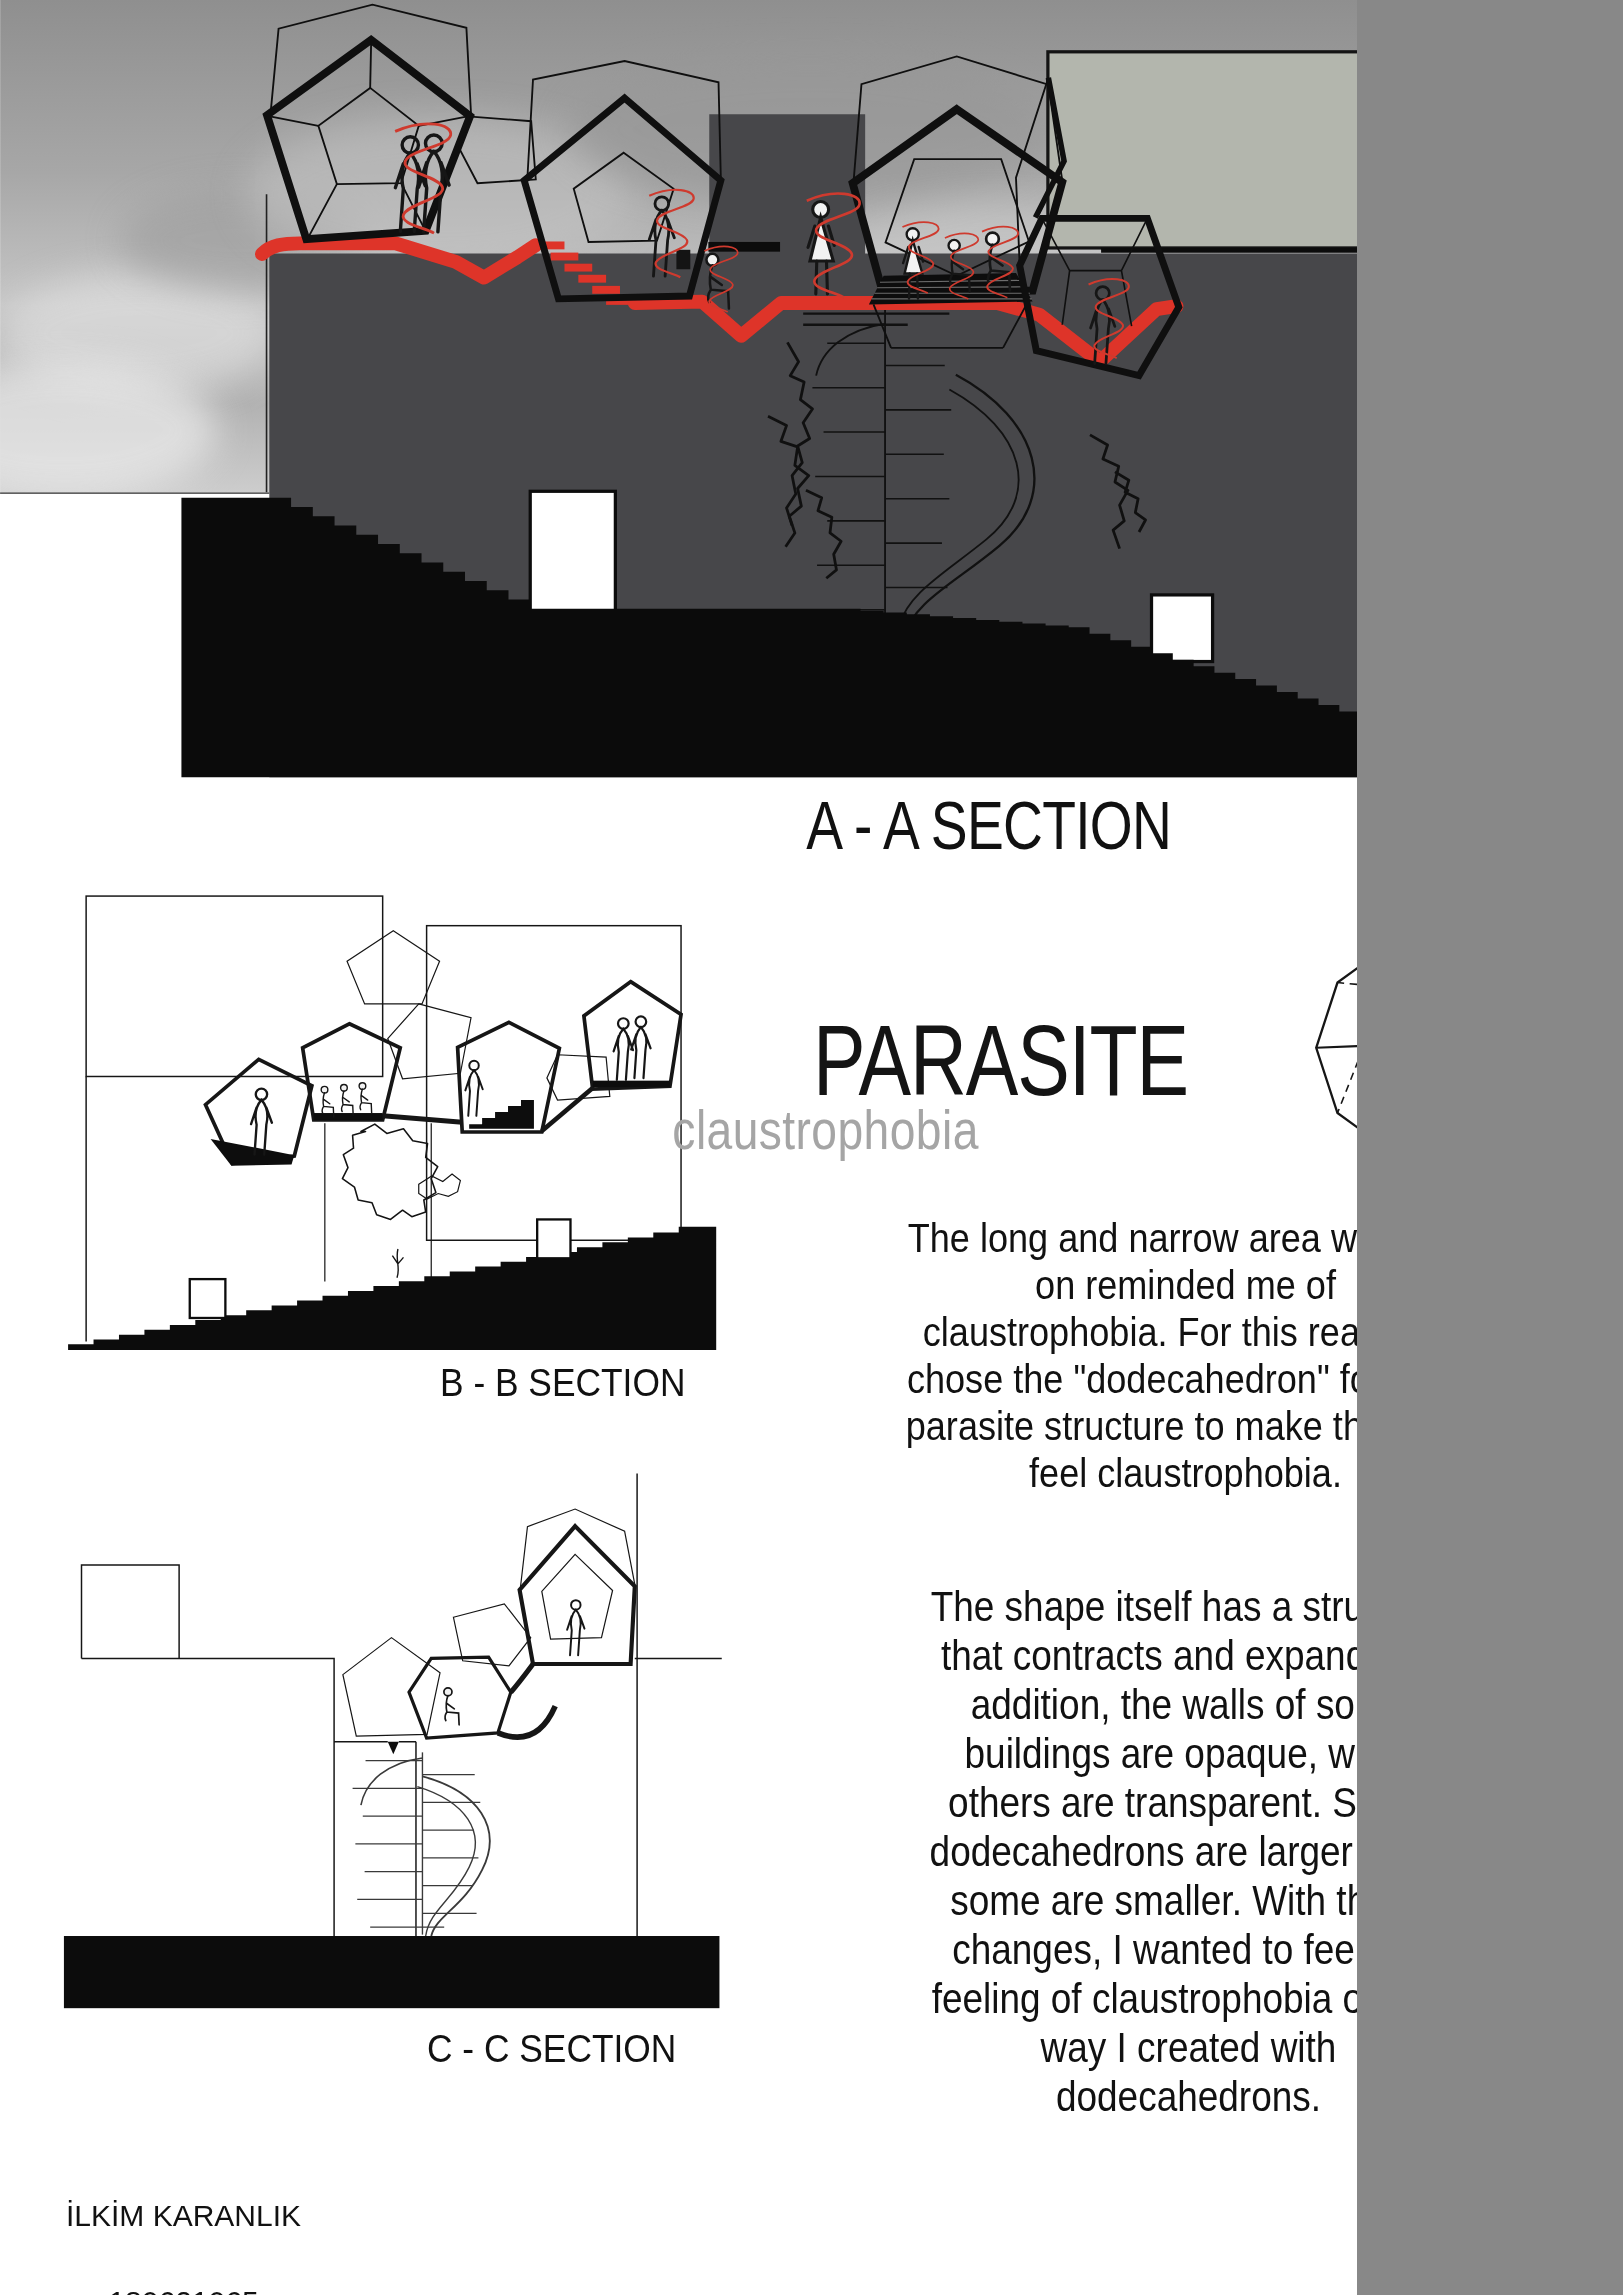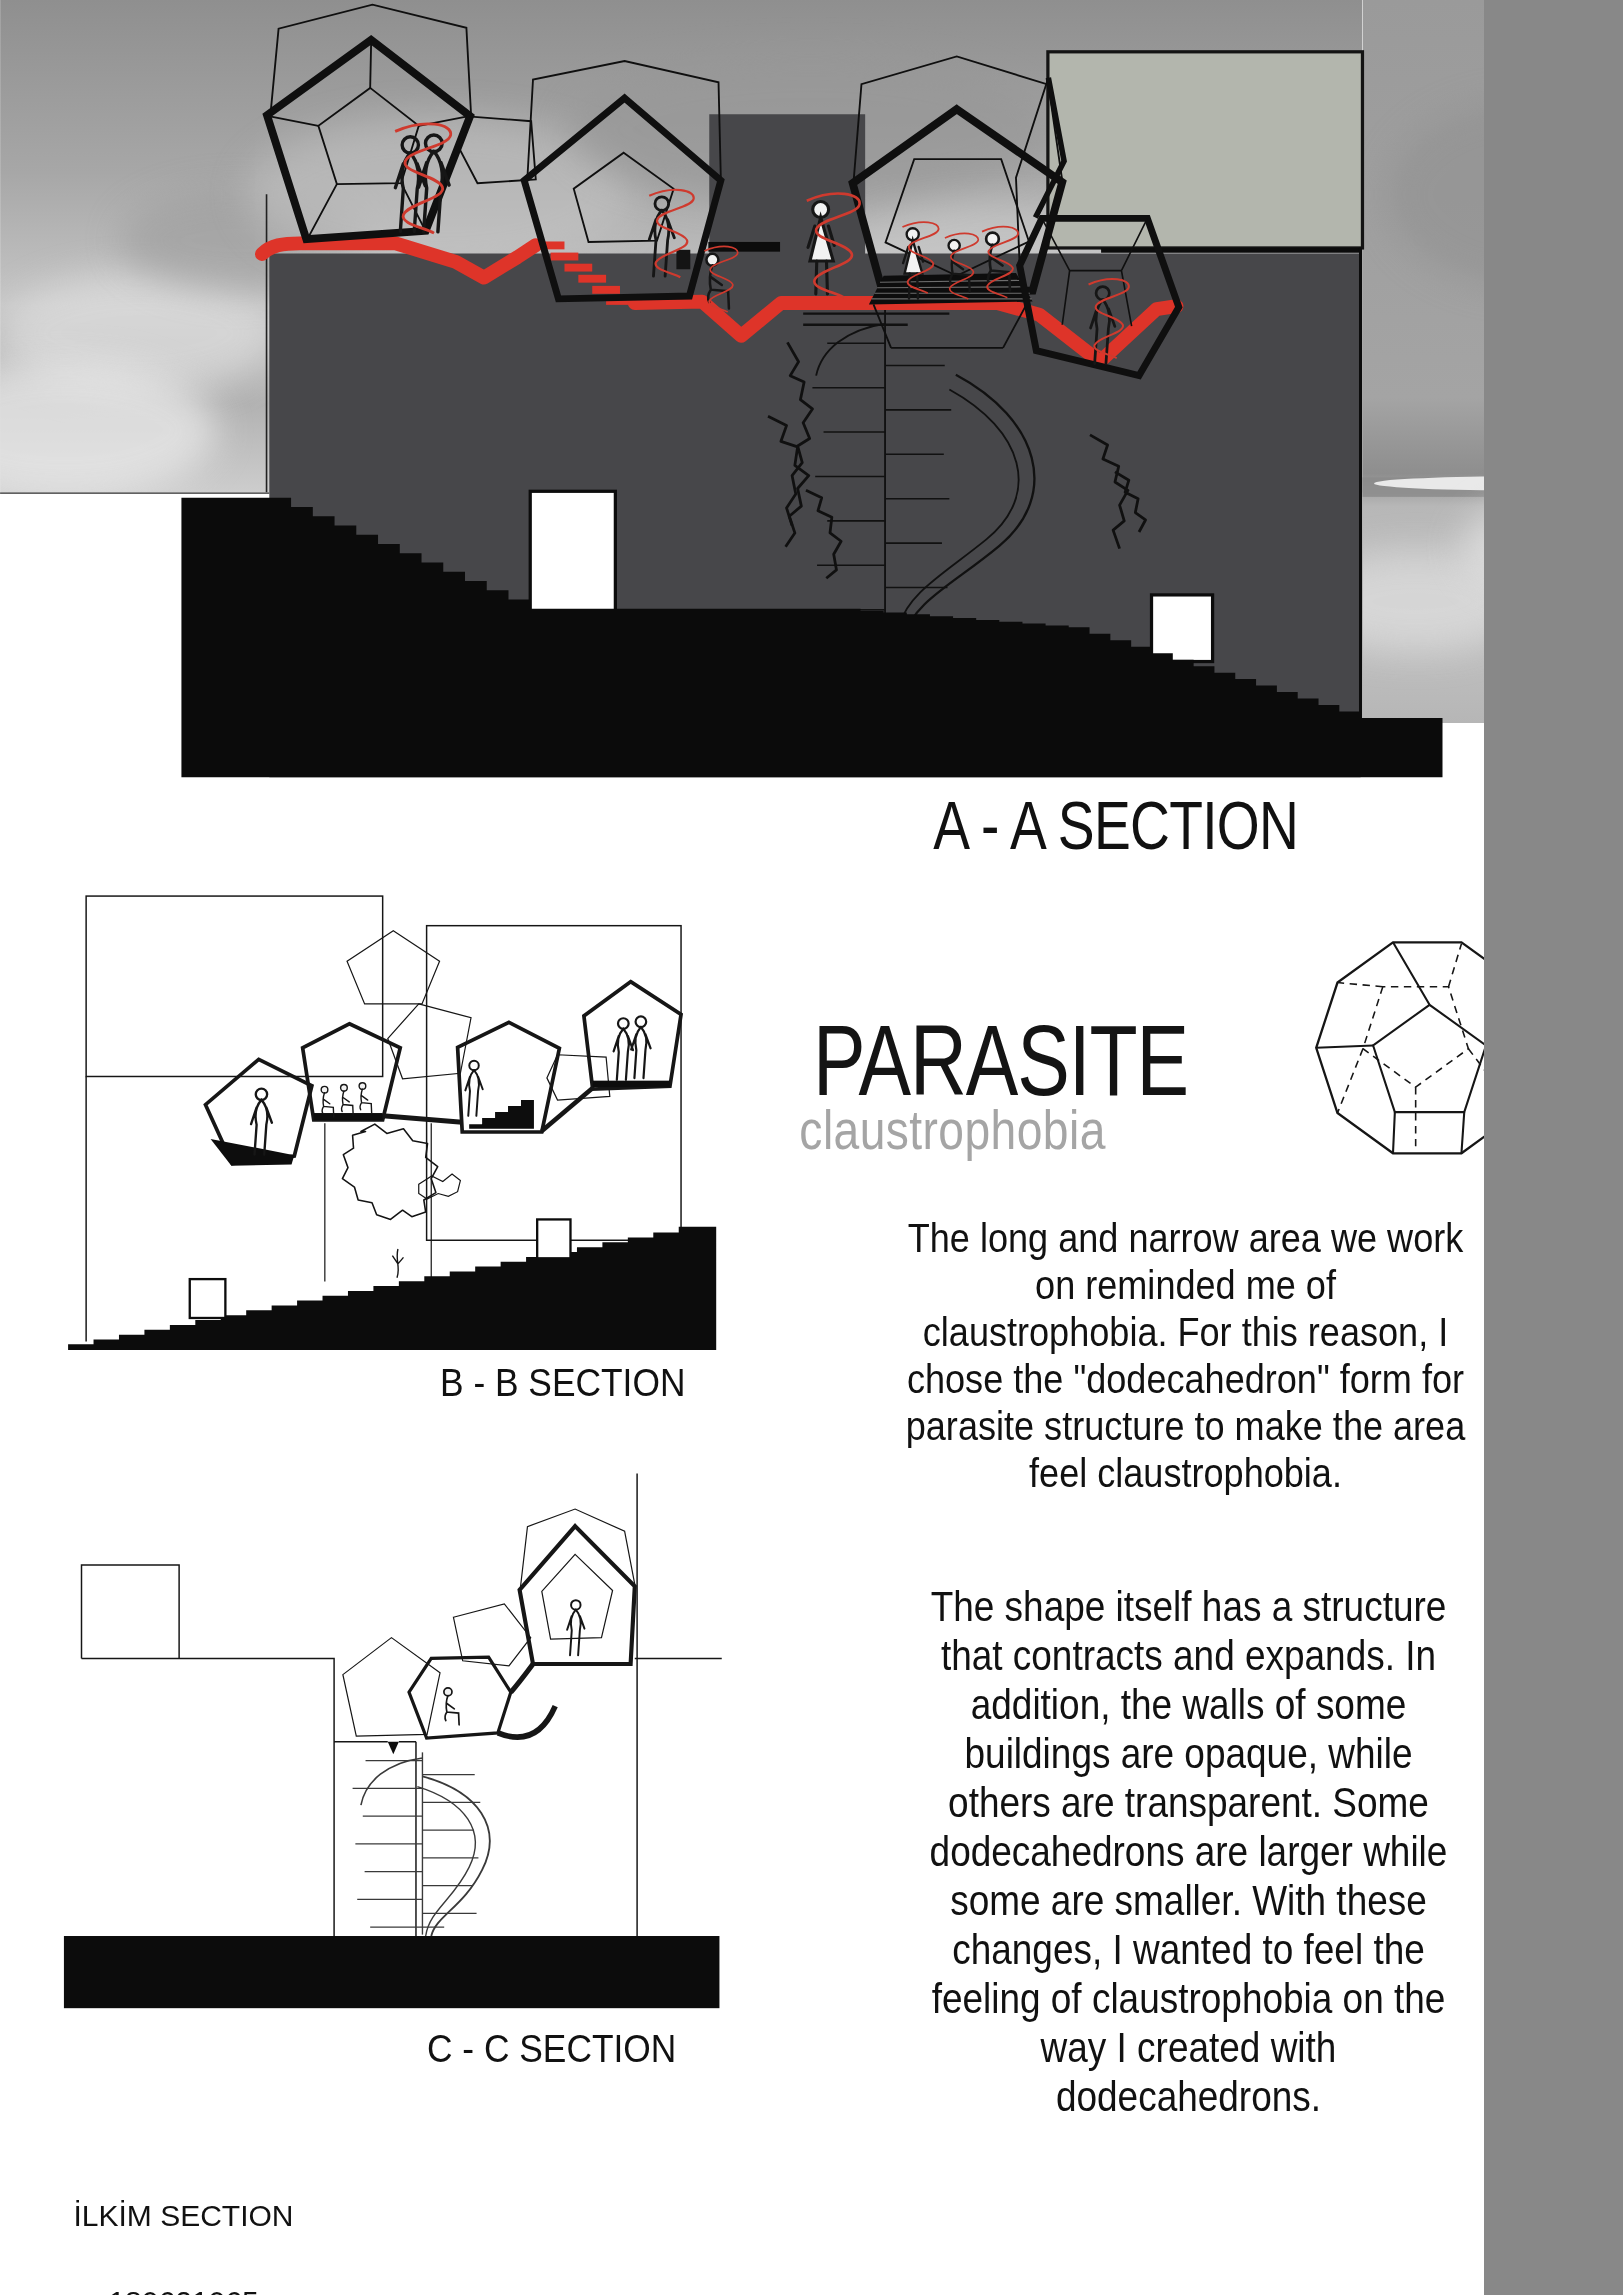--- a/index.html
+++ b/index.html
@@ -1,17 +1,17 @@
 <!DOCTYPE html>
 <html style="font-size:7.4px"><head>
 <meta charset="utf-8">
 <style>
   html,body{margin:0;padding:0;background:#888;}
-  .page{position:relative;width:1484px;height:2295px;background:#fff;overflow:hidden;
-        font-family:"Liberation Sans",sans-serif;color:#111;}
+  .page{position:relative;width:1317px;height:2295px;background:#fff;overflow:hidden;
+        font-family:"Liberation Sans",sans-serif;color:#111;padding-left:40px;}
   .page svg{position:absolute;left:0;top:0;}
   .txt{position:absolute;white-space:pre-line;}
   .lbl-aa{right:186px;top:786px;font-size:69px;letter-spacing:-0.9px;white-space:nowrap;
           transform:scaleX(.80);transform-origin:100% 0;}
   .title{left:813px;top:1003px;font-size:101px;letter-spacing:-1.4px;white-space:nowrap;
          transform:scaleX(.78);transform-origin:0 0;color:#141414;}
   .subtitle{right:378px;top:1098px;font-size:55px;letter-spacing:0.5px;white-space:nowrap;
             transform:scaleX(.84);transform-origin:100% 0;color:#a5a5a5;}
   .para{width:759px;text-align:center;transform:scaleX(.88);transform-origin:50% 0;}
   .para1{left:806px;top:1215px;font-size:41px;line-height:47px;}
@@ -330,18 +330,18 @@
 some are smaller. With these
 changes, I wanted to feel the
 feeling of claustrophobia on the
 way I created with
 dodecahedrons.</div>
 
 <div class="txt lbl-bb">B - B SECTION</div>
 <div class="txt lbl-cc">C - C SECTION</div>
 
 <div class="txt author">
-  <div>İLKİM SECTION</div>
+  <div>İLKİM KARANLIK</div>
   <div>180621065</div>
 </div>
 
 </div>
 
 
 </body></html>

